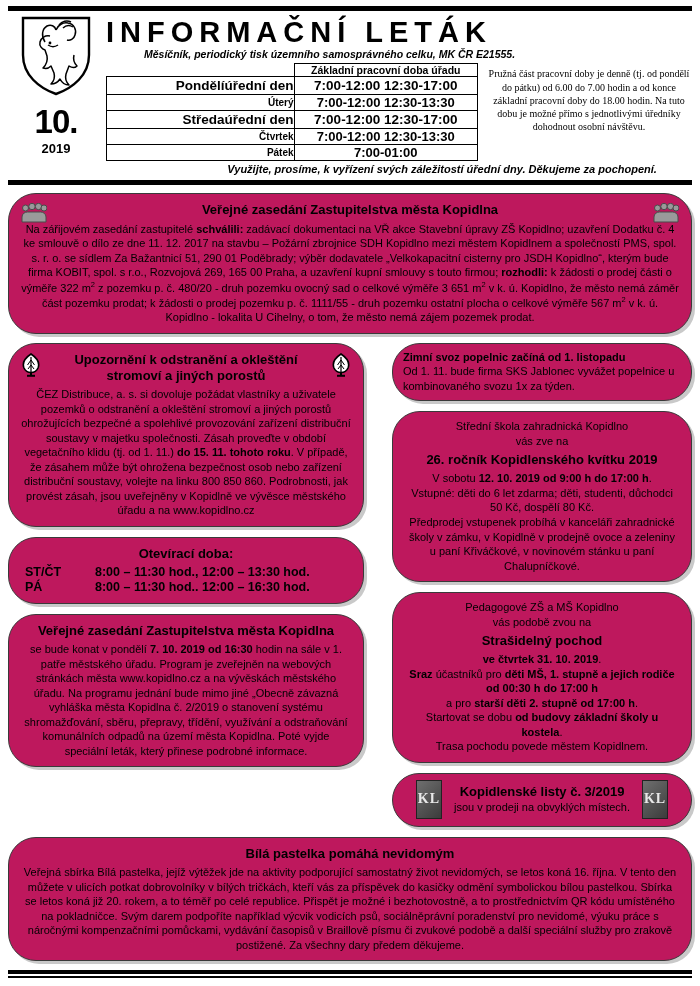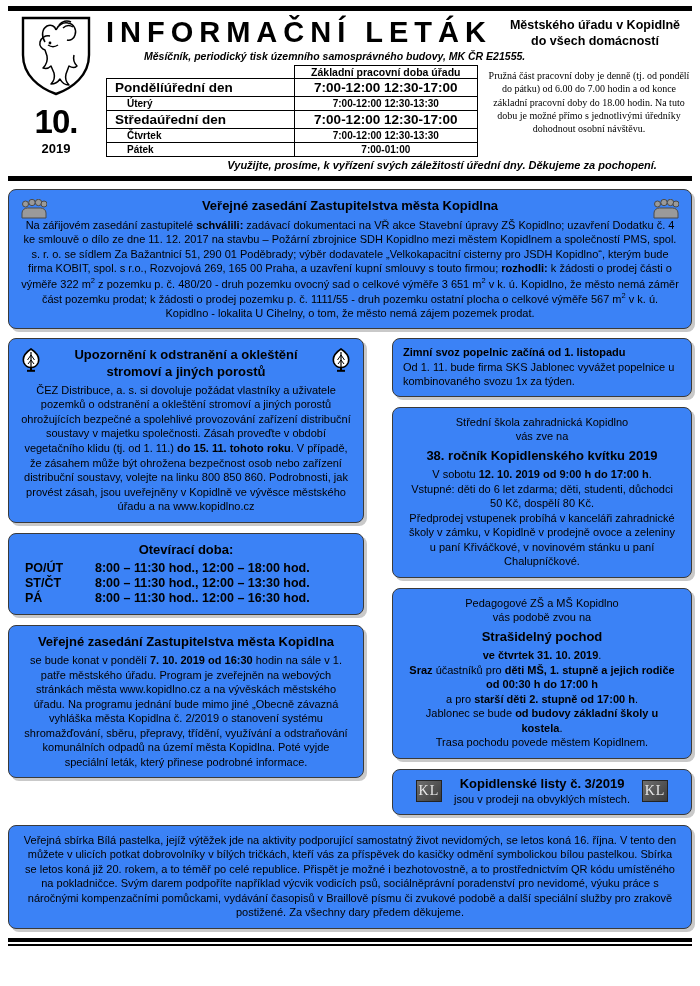--- a/index.html
+++ b/index.html
@@ -42,58 +42,58 @@
   }
   .subtitle {
     font-size: 10.5px; font-style: italic; font-weight: bold;
     margin: 1px 0 3px 38px;
   }
 
   .mid-row { display: flex; align-items: flex-start; }
   .hours-wrap { flex: 0 0 372px; }
   .hours { width: 100%; border-collapse: collapse; }
   .hours td { padding: 0; vertical-align: middle; }
-  .hours .dayc { width: 180px; }
+  .hours .dayc { width: 180px; text-align: right; }
   .hours .timec { width: 176px; text-align: center; }
   .hdr-cell {
     font-size: 10.5px; font-weight: bold; text-align: center;
     border: 1px solid #000; border-bottom: none; padding: 1px 0 1px;
   }
   .hdr-blank { border: none; }
   .r-official td { border: 1px solid #000; }
   .r-official .dayc { font-size: 13.5px; font-weight: bold; padding: 1px 0 1px 8px; }
   .r-official .timec { font-size: 13.5px; font-weight: bold; }
   .r-plain .dayc {
     font-size: 10px; font-weight: bold; padding: 1px 0 1px 20px;
     border-left: 1px solid #000; border-bottom: 1px solid #000;
   }
   .r-plain .timec {
-    font-size: 10px; font-weight: bold;
+    font-size: 13px; font-weight: bold;
     border-left: 1px solid #000; border-right: 1px solid #000; border-bottom: 1px solid #000;
   }
   .day-label-official { display: inline-block; }
 
   .flex-note {
     flex: 1 1 auto; padding: 4px 2px 0 10px;
     font-family: "Liberation Serif", serif;
     font-size: 10px; line-height: 1.32; text-align: center;
   }
 
   .use-line {
     font-size: 11px; font-style: italic; font-weight: bold;
     text-align: center; margin: 2px 0 4px 86px;
   }
   .rule-bottom-mast { height: 5px; background: #000; margin-top: 1px; }
 
   
   .box {
     position: relative;
     border: 1.6px solid #3a3a3a;
-    border-radius: 8px;
-    background: #3b82f6;
+    border-radius: 28px;
+    background: #be185d;
     box-shadow: 3px 3px 0 0 #c9c9c9;
     padding: 7px 12px 8px;
   }
   .box.tight { padding: 6px 10px 7px; }
 
   .box-title {
     font-size: 13px; font-weight: bold; text-align: center;
     line-height: 1.25; margin: 1px 0 3px;
   }
   .box-body {
@@ -116,25 +116,25 @@
   .sec-bottom { margin-top: 10px; }
 
   
   .pharm { width: 100%; border-collapse: collapse; margin-top: 2px; }
   .pharm td { font-size: 12.5px; font-weight: bold; padding: 0 0 1px; }
   .pharm td.d { width: 74px; text-align: left; padding-left: 4px; }
   .pharm td.t { text-align: left; }
 
   .kl-row { display: flex; align-items: center; justify-content: center; gap: 12px; }
   .kl-logo {
-    width: 26px; height: 22px; flex: 0 0 26px;
+    width: 26px; height: 39px; flex: 0 0 26px;
     background: linear-gradient(135deg,#6f6f6f,#3b3b3b);
     border: 1px solid #222;
     color: #e8e8e8; font-family: "Liberation Serif", serif;
-    font-size: 14px; font-weight: normal; letter-spacing: 1px;
+    font-size: 14px; font-weight: bold; letter-spacing: 1px;
     display: flex; align-items: center; justify-content: center;
   }
   .kl-text { text-align: center; }
 
   .rule-foot-a { height: 4px; background: #000; margin-top: 9px; }
   .rule-foot-b { height: 2px; background: #000; margin-top: 2px; }
 </style>
 </head>
 <body>
 
@@ -160,26 +160,22 @@
         </g>
         <circle cx="31" cy="28" r="1.4" fill="#000"></circle>
       </svg>
       <div class="issue-no">10.</div>
       <div class="issue-year">2019</div>
     </div>
 
     <div class="mast-main">
       <div class="title-row">
         <div class="big-title">INFORMAČNÍ LETÁK</div>
-        <div class="office-lines">
-          <div>Městského úřadu v Kopidlně</div>
-          <div>do všech domácností</div>
-        </div>
-      </div>
-      <div class="subtitle">Měsíčník, periodický tisk územního samosprávného budovy, MK ČR E21555.</div>
+      </div>
+      <div class="subtitle">Měsíčník, periodický tisk územního samosprávného celku, MK ČR E21555.</div>
 
       <div class="mid-row">
         <div class="hours-wrap">
           <table class="hours">
             <tbody>
                 <tr>
               <td class="dayc hdr-blank"></td>
               <td class="timec hdr-cell">Základní pracovní doba úřadu</td>
             </tr>
             <tr class="r-official">
@@ -265,24 +261,20 @@
         </div>
         <div class="box-body"><span>ČEZ Distribuce, a. s. si dovoluje požádat vlastníky a uživatele pozemků o odstranění a okleštění stromoví a jiných porostů ohrožujících bezpečné a spolehlivé provozování zařízení distribuční soustavy v majetku společnosti. Zásah proveďte v období vegetačního klidu (tj. od 1. 11.) </span><b>do 15. 11. tohoto roku</b><span>. V případě, že zásahem může být ohrožena bezpečnost osob nebo zařízení distribuční soustavy, volejte na linku 800 850 860. Podrobnosti, jak provést zásah, jsou uveřejněny v Kopidlně ve vývěsce městského úřadu a na www.kopidlno.cz</span></div>
       </div>
 
       <div class="box">
         <div class="box-title">
           <div>Otevírací doba:</div>
         </div>
         <table class="pharm">
           <tbody>
-              <tr>
-            <td class="d">PO/ÚT</td>
-            <td class="t">8:00 – 11:30 hod., 12:00 – 18:00 hod.</td>
-          </tr>
           <tr>
             <td class="d">ST/ČT</td>
             <td class="t">8:00 – 11:30 hod., 12:00 – 13:30 hod.</td>
           </tr>
           <tr>
             <td class="d">PÁ</td>
             <td class="t">8:00 – 11:30 hod.. 12:00 – 16:30 hod.</td>
           </tr>
         </tbody>
           </table>
@@ -300,51 +292,52 @@
       <div class="box tight">
         <div class="box-body" style="text-align:left;">
           <b>Zimní svoz popelnic začíná od 1. listopadu</b>
           <div>Od 1. 11. bude firma SKS Jablonec vyvážet popelnice u kombinovaného svozu 1x za týden.</div>
         </div>
       </div>
 
       <div class="box">
         <div class="box-body">Střední škola zahradnická Kopidlno</div>
         <div class="box-body">vás zve na</div>
-        <div class="box-title" style="margin:4px 0 3px;">38. ročník Kopidlenského kvítku 2019</div>
+        <div class="box-title" style="margin:4px 0 3px;">26. ročník Kopidlenského kvítku 2019</div>
         <div class="box-body"><span>V sobotu </span><b>12. 10. 2019 od 9:00 h do 17:00 h</b><span>.</span></div>
         <div class="box-body">Vstupné: děti do 6 let zdarma; děti, studenti, důchodci 50 Kč, dospělí 80 Kč.</div>
         <div class="box-body">Předprodej vstupenek probíhá v kanceláři zahradnické školy v zámku, v Kopidlně v prodejně ovoce a zeleniny u paní Křiváčkové, v novinovém stánku u paní Chalupníčkové.</div>
       </div>
 
       <div class="box">
         <div class="box-body">Pedagogové ZŠ a MŠ Kopidlno</div>
         <div class="box-body">vás podobě zvou na</div>
         <div class="box-title" style="margin:4px 0 3px;">Strašidelný pochod</div>
         <div class="box-body"><b>ve čtvrtek 31. 10. 2019</b><span>.</span></div>
         <div class="box-body"><b>Sraz</b><span> účastníků pro </span><b>děti MŠ, 1. stupně a jejich rodiče od 00:30 h do 17:00 h</b></div>
         <div class="box-body"><span>a pro </span><b>starší děti 2. stupně od 17:00 h</b><span>.</span></div>
-        <div class="box-body"><span>Jablonec se bude </span><b>od budovy základní školy u kostela</b><span>.</span></div>
+        <div class="box-body"><span>Startovat se dobu </span><b>od budovy základní školy u kostela</b><span>.</span></div>
         <div class="box-body">Trasa pochodu povede městem Kopidlnem.</div>
       </div>
 
       <div class="box tight">
         <div class="kl-row">
           <div class="kl-logo">KL</div>
           <div class="kl-text">
             <div class="box-title" style="margin:0;">Kopidlenské listy č. 3/2019</div>
             <div class="box-body">jsou v prodeji na obvyklých místech.</div>
           </div>
           <div class="kl-logo">KL</div>
         </div>
       </div>
 
     </div>
   </div>
 
   <div class="box sec-bottom">
+    <div class="box-title">Bílá pastelka pomáhá nevidomým</div>
     <div class="box-body">Veřejná sbírka Bílá pastelka, jejíž výtěžek jde na aktivity podporující samostatný život nevidomých, se letos koná 16. října. V tento den můžete v ulicích potkat dobrovolníky v bílých tričkách, kteří vás za příspěvek do kasičky odmění symbolickou bílou pastelkou. Sbírka se letos koná již 20. rokem, a to téměř po celé republice. Přispět je možné i bezhotovostně, a to prostřednictvím QR kódu umístěného na pokladničce. Svým darem podpoříte například výcvik vodicích psů, sociálněprávní poradenství pro nevidomé, výuku práce s náročnými kompenzačními pomůckami, vydávání časopisů v Braillově písmu či zvukové podobě a další speciální služby pro zrakově postižené. Za všechny dary předem děkujeme.</div>
   </div>
 
   <div class="rule-foot-a"></div>
   <div class="rule-foot-b"></div>
 
 </div>
 
 </body></html>

